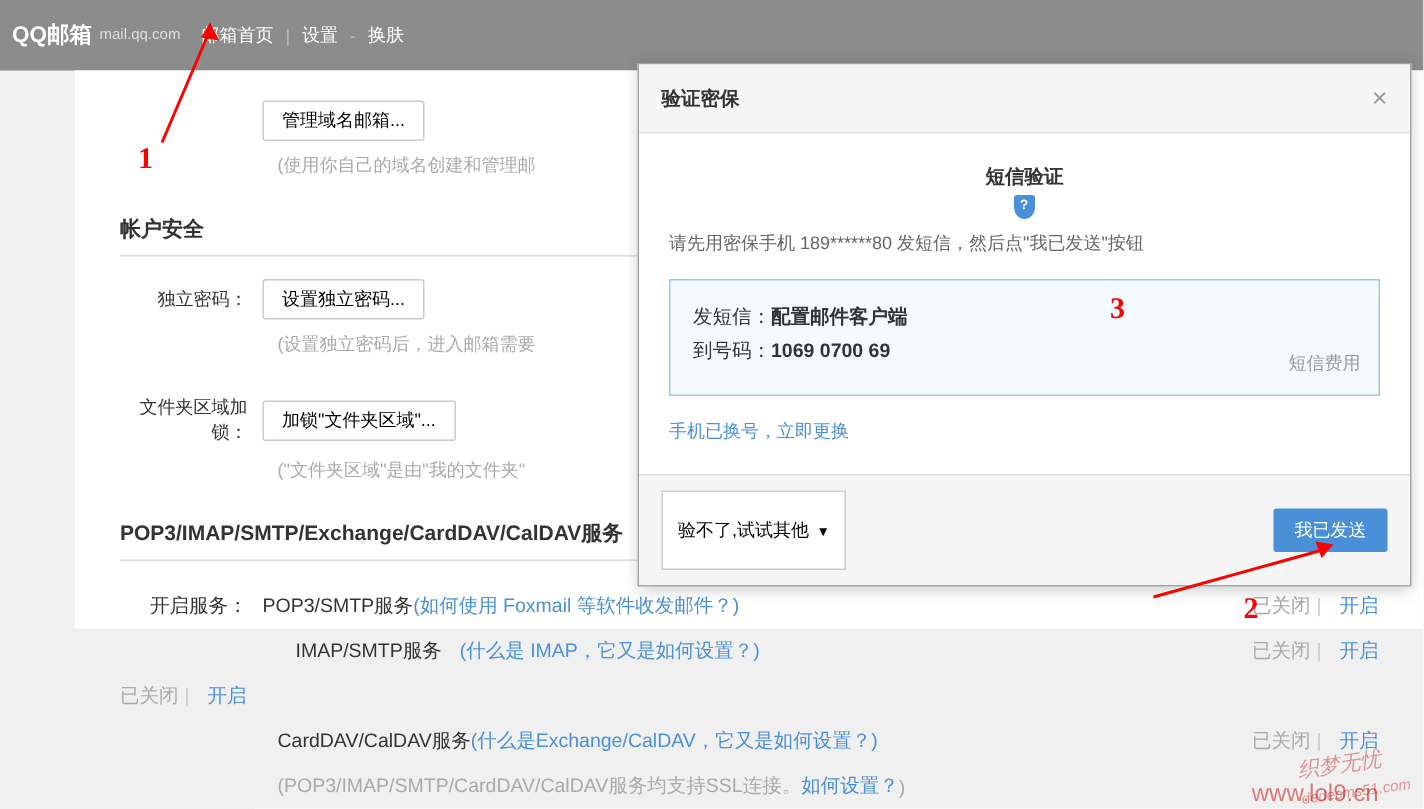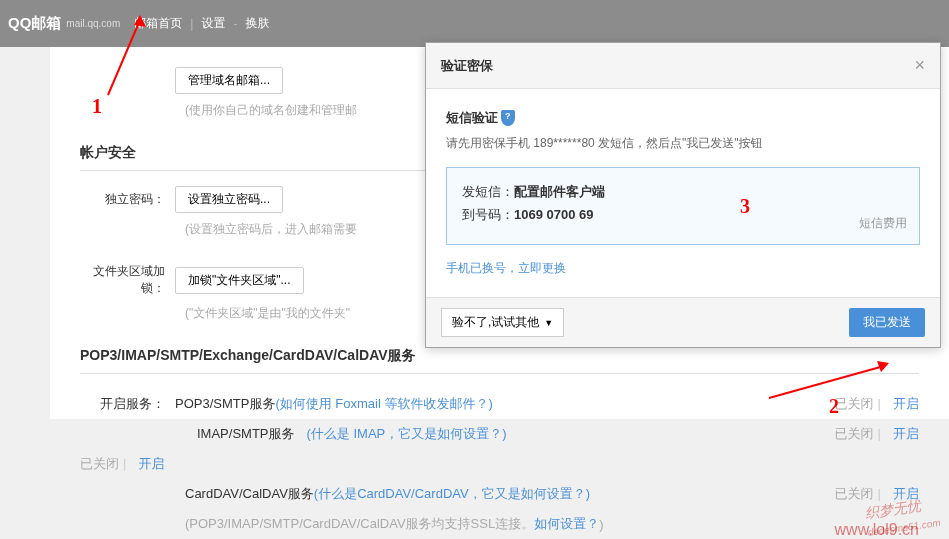--- a/index.html
+++ b/index.html
@@ -22,31 +22,31 @@
 .service-name { color: #333; }
 .service-link { color: #4a90d9; cursor: pointer; }
 .service-status { color: #aaa; }
 .service-open { color: #4a90d9; cursor: pointer; margin-left: 8px; }
 .sep { color: #ccc; margin: 0 4px; }
 .modal { position: absolute; top: 42px; left: 425px; width: 516px; background: #fff; border: 1px solid #a3a3a3; box-shadow: 0 2px 10px rgba(0,0,0,0.2); z-index: 100; }
 .modal-header { background: #f5f5f5; padding: 12px 15px; border-bottom: 1px solid #e0e0e0; display: flex; justify-content: space-between; align-items: center; }
 .modal-title { font-size: 13px; font-weight: bold; color: #333; }
 .modal-close { color: #999; font-size: 18px; cursor: pointer; }
 .modal-body { padding: 20px; }
-.sms-title { font-size: 13px; font-weight: bold; color: #333; display: flex; align-items: center; gap: 3px; }
+.sms-title { font-size: 13px; font-weight: bold; color: #333; display: flex; align-items: center; gap: 3px; flex-direction: column; }
 .shield-icon { width: 14px; height: 16px; background: #4a90d9; border-radius: 2px 2px 50% 50%; display: inline-block; position: relative; }
 .shield-icon::after { content: '?'; color: #fff; font-size: 9px; position: absolute; left: 4px; top: 1px; }
 .sms-hint { font-size: 12px; color: #666; margin-top: 8px; }
 .sms-box { border: 1px solid #a0c8e8; background: #f5faff; padding: 15px; margin-top: 15px; position: relative; }
 .sms-line { font-size: 13px; color: #333; margin-bottom: 5px; }
 .sms-line b { font-weight: bold; }
 .sms-fee { position: absolute; right: 12px; bottom: 12px; font-size: 12px; color: #999; }
 .sms-change { color: #4a90d9; font-size: 12px; margin-top: 15px; cursor: pointer; display: inline-block; }
 .modal-footer { background: #f5f5f5; border-top: 1px solid #e0e0e0; padding: 10px 15px; display: flex; justify-content: space-between; align-items: center; }
-.btn-dropdown { background: #fff; border: 1px solid #ccc; padding: 5px 10px; font-size: 12px; cursor: pointer; display: flex; align-items: center; gap: 5px; }
+.btn-dropdown { background: #fff; border: 1px solid #ccc; padding: 17px 10px; font-size: 12px; cursor: pointer; display: flex; align-items: center; gap: 5px; }
 .btn-primary { background: #4a90d9; color: #fff; border: none; padding: 6px 14px; font-size: 12px; cursor: pointer; border-radius: 2px; }
 .num1 { position: absolute; top: 95px; left: 92px; color: #f00; font-size: 20px; font-weight: bold; font-family: serif; }
 .num2 { position: absolute; top: 395px; right: 110px; color: #f00; font-size: 20px; font-weight: bold; font-family: serif; }
 .num3 { position: absolute; top: 195px; left: 740px; color: #f00; font-size: 20px; font-weight: bold; z-index: 200; font-family: serif; }
 .watermark { position: absolute; bottom: 5px; right: 10px; color: rgba(200,0,0,0.4); font-size: 14px; font-style: italic; z-index: 300; transform: rotate(-8deg); }
 .watermark2 { position: absolute; bottom: 0px; right: 30px; color: rgba(200,0,0,0.5); font-size: 16px; z-index: 300; }
 .chev { font-size: 9px; }
 svg.arrow-svg { position: absolute; z-index: 150; pointer-events: none; }
 </style>
 </head>
@@ -113,21 +113,21 @@
           </div>
           <div><span class="service-status">已关闭</span><span class="sep">|</span><span class="service-open">开启</span></div>
         </div>
         <div class="service-row">
           <div><span class="service-status">已关闭</span><span class="sep">|</span><span class="service-open">开启</span></div>
         </div>
         <div class="service-row">
           <div style="display: flex;">
             <span style="width: 105px;"></span>
             <span class="service-name">CardDAV/CalDAV服务 </span>
-            <span class="service-link">(什么是CardDAV/CardDAV，它又是如何设置？)</span>
+            <span class="service-link">(什么是Exchange/CalDAV，它又是如何设置？)</span>
           </div>
           <div><span class="service-status">已关闭</span><span class="sep">|</span><span class="service-open">开启</span></div>
         </div>
       </div>
     <div class="service-row" style="justify-content:flex-start; padding-left:105px;">
       <span class="service-status">(POP3/IMAP/SMTP/CardDAV/CalDAV服务均支持SSL连接。</span>
       <span class="service-link">如何设置？</span>
       <span class="service-status">)</span>
     </div>
   </div>

